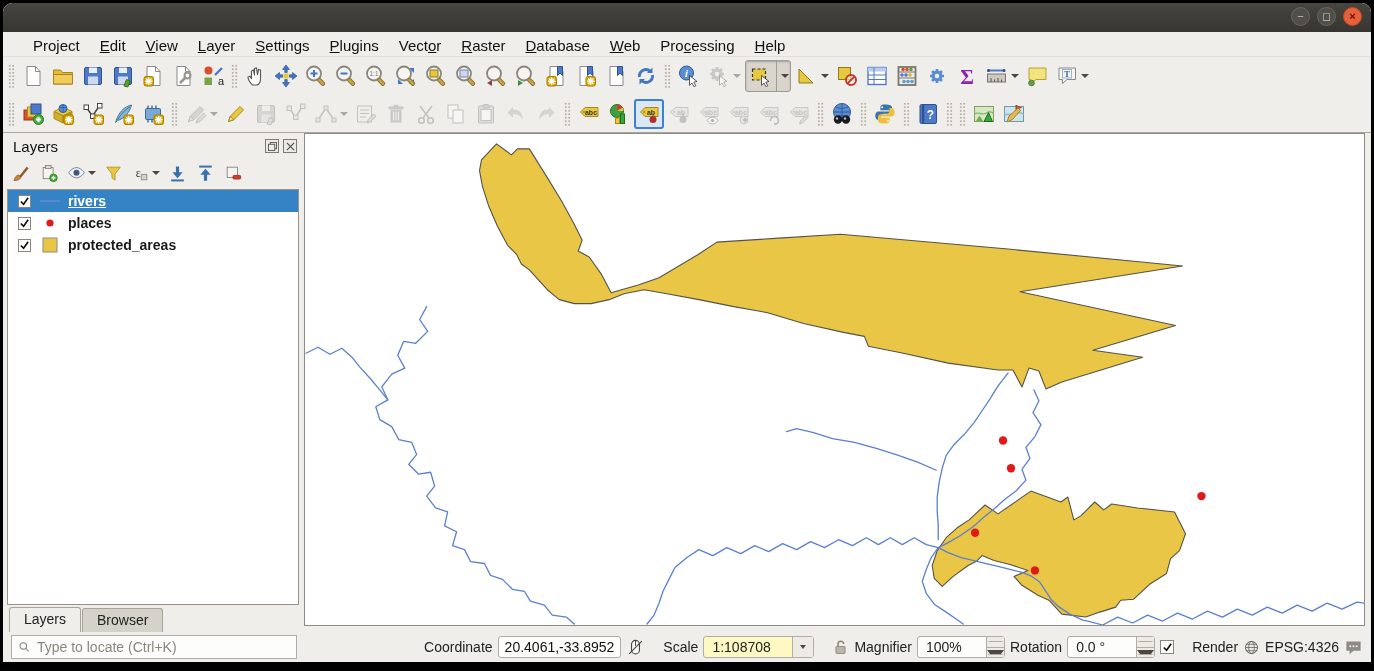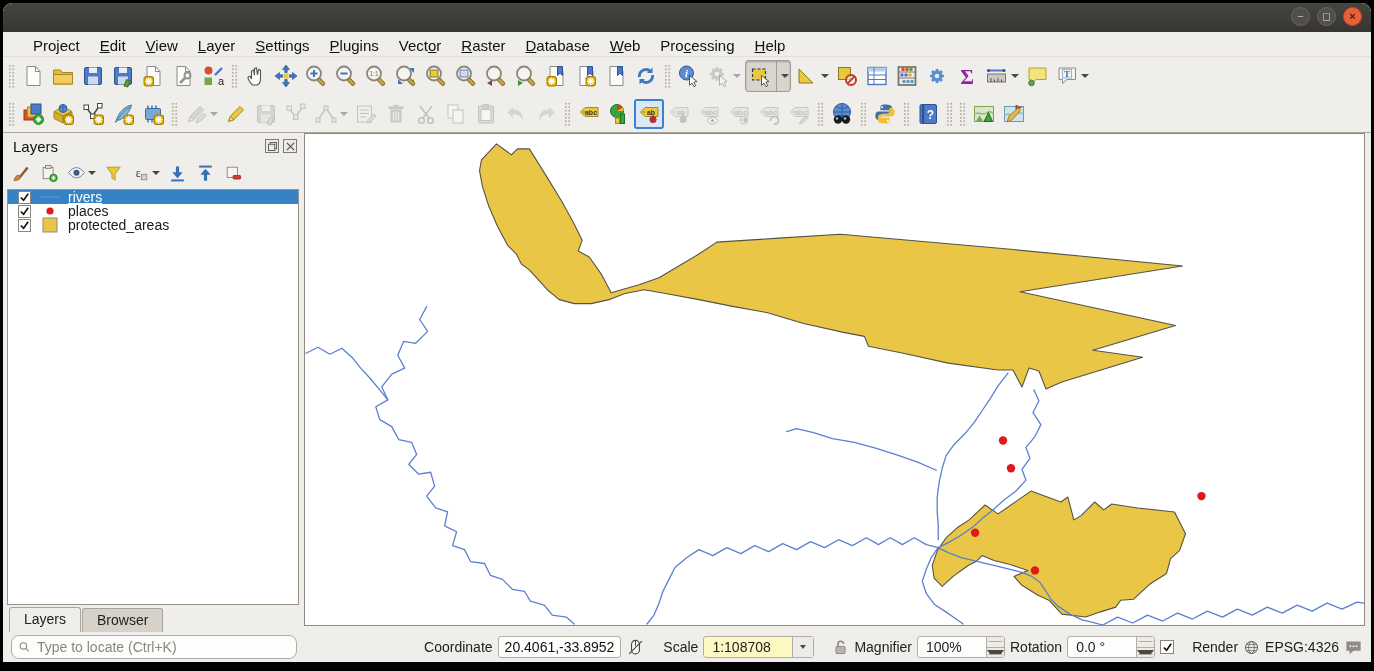--- a/index.html
+++ b/index.html
@@ -40,37 +40,37 @@
   
   .main{flex:1;display:flex;min-height:0;background:#f0eeea;}
   .sidebar{width:298px;flex:none;display:flex;flex-direction:column;padding:2px 0 0 4px;box-sizing:border-box;}
   .phead{height:22px;display:flex;align-items:center;flex:none;}
   .ptitle{font-size:15px;color:#111;padding-left:6px;flex:1;}
   .pbtn{width:14px;height:14px;border:1px solid #7d7a73;background:#eceae5;margin-right:4px;
         display:flex;align-items:center;justify-content:center;box-sizing:border-box;}
   .ptools{height:28px;display:flex;align-items:center;gap:4px;padding:2px 2px;flex:none;}
   .ptb{width:24px;height:24px;display:flex;align-items:center;justify-content:center;flex:none;}
   .tree{flex:1;background:#fff;border:1px solid #989288;margin-right:2px;overflow:hidden;}
-  .lrow{height:14px;display:flex;align-items:center;font-size:14px;font-weight:normal;color:#1a1a1a;padding-left:10px;}
+  .lrow{height:22px;display:flex;align-items:center;font-size:14px;font-weight:bold;color:#1a1a1a;padding-left:10px;}
   .lrow.selr{background:#3583c4;color:#fff;}
   .lrow.selr .lname{text-decoration:underline;}
   .cbx{width:13px;height:13px;background:#fff;border:1px solid #8a867e;margin-right:7px;flex:none;
        display:flex;align-items:center;justify-content:center;box-sizing:border-box;}
   .lsym{width:24px;display:flex;align-items:center;justify-content:center;margin-right:6px;flex:none;}
   .tabs{height:27px;display:flex;align-items:flex-end;padding-left:2px;gap:1px;flex:none;}
   .tab{font-size:14px;color:#222;padding:3px 14px 4px;border:1px solid #a8a49c;border-bottom:none;
        background:#d6d2ca;border-radius:3px 3px 0 0;}
   .tab.active{background:#f0eeea;padding-bottom:5px;}
   
   .canvasWrap{flex:1;margin:0 6px 6px 3px;border:1px solid #8f8b84;background:#fff;position:relative;}
   .canvasWrap svg{position:absolute;inset:0;}
   
   .statusbar{height:30px;flex:none;display:flex;align-items:center;gap:5px;padding:0 8px;font-size:14px;
              color:#222;background:#f0eeea;}
-  .locate{width:272px;height:22px;border:1px solid #b1ada5;border-radius:8px;background:#fdfdfc;
+  .locate{width:272px;height:22px;border:1px solid #b1ada5;border-radius:0;background:#fdfdfc;
           display:flex;align-items:center;padding:0 6px;gap:4px;flex:none;}
   .locate input{border:none;outline:none;background:transparent;font-size:14px;color:#333;width:100%;
           font-family:"Liberation Sans","DejaVu Sans",sans-serif;}
   .locate input::placeholder{color:#8a867e;}
   .sfield{height:22px;background:#fdfdfc;border:1px solid #b1ada5;border-radius:3px;display:flex;
           align-items:center;padding:0 6px;font-size:14px;color:#111;box-sizing:border-box;}
   .combo{height:22px;border:1px solid #b1ada5;border-radius:3px;background:#fef9c3;display:flex;
          align-items:center;box-sizing:border-box;}
   .combo .val{padding:0 8px;min-width:72px;}
   .combo .cdd{width:20px;align-self:stretch;border-left:1px solid #b1ada5;background:#edebe6;

